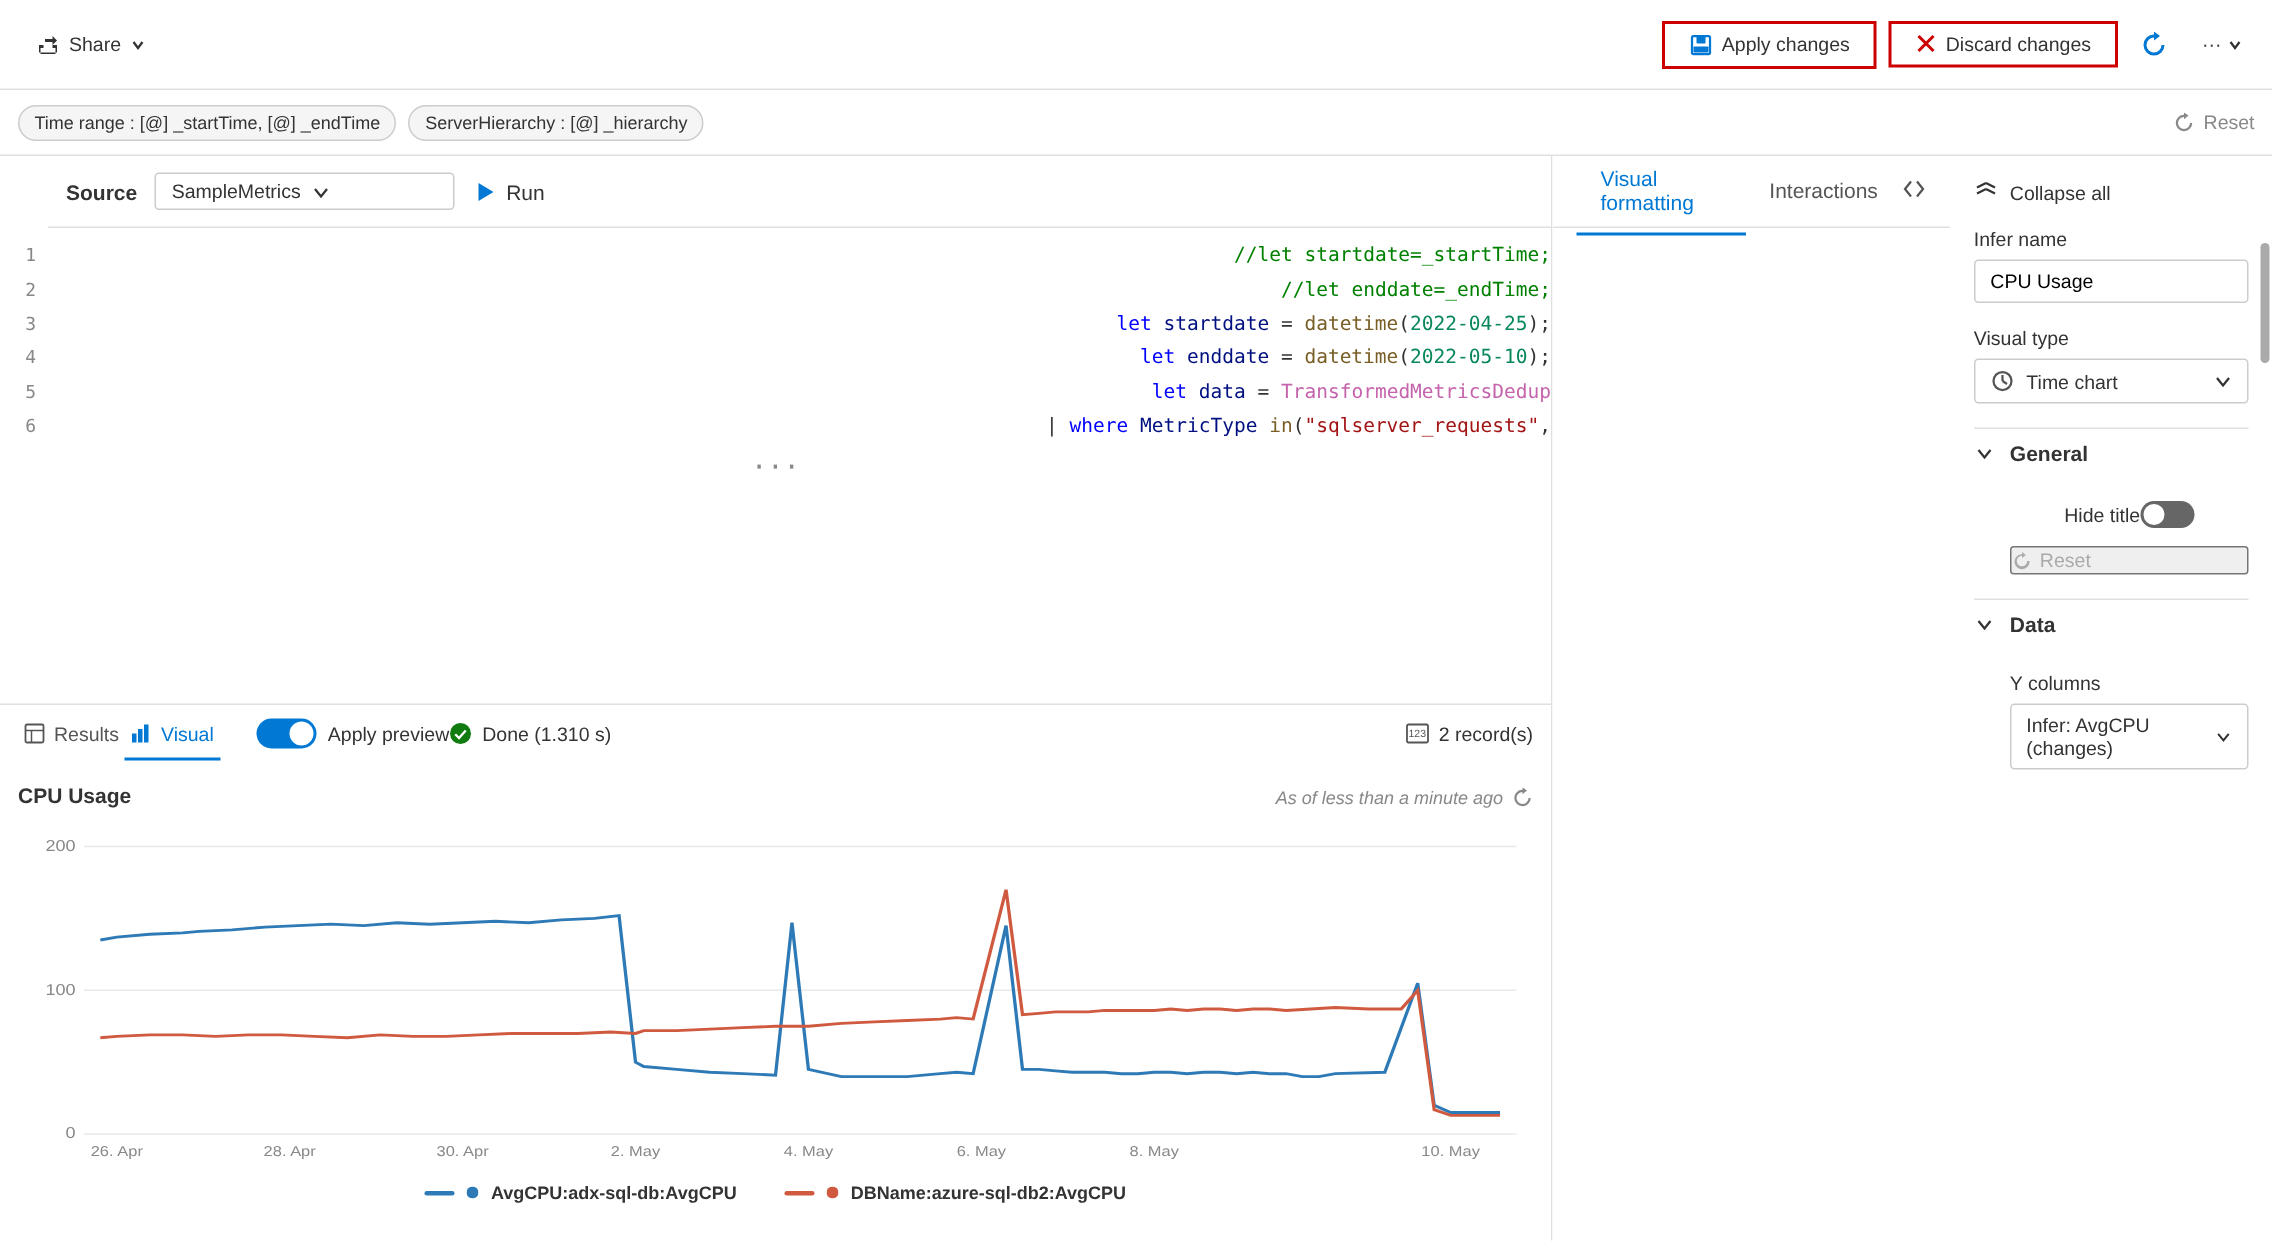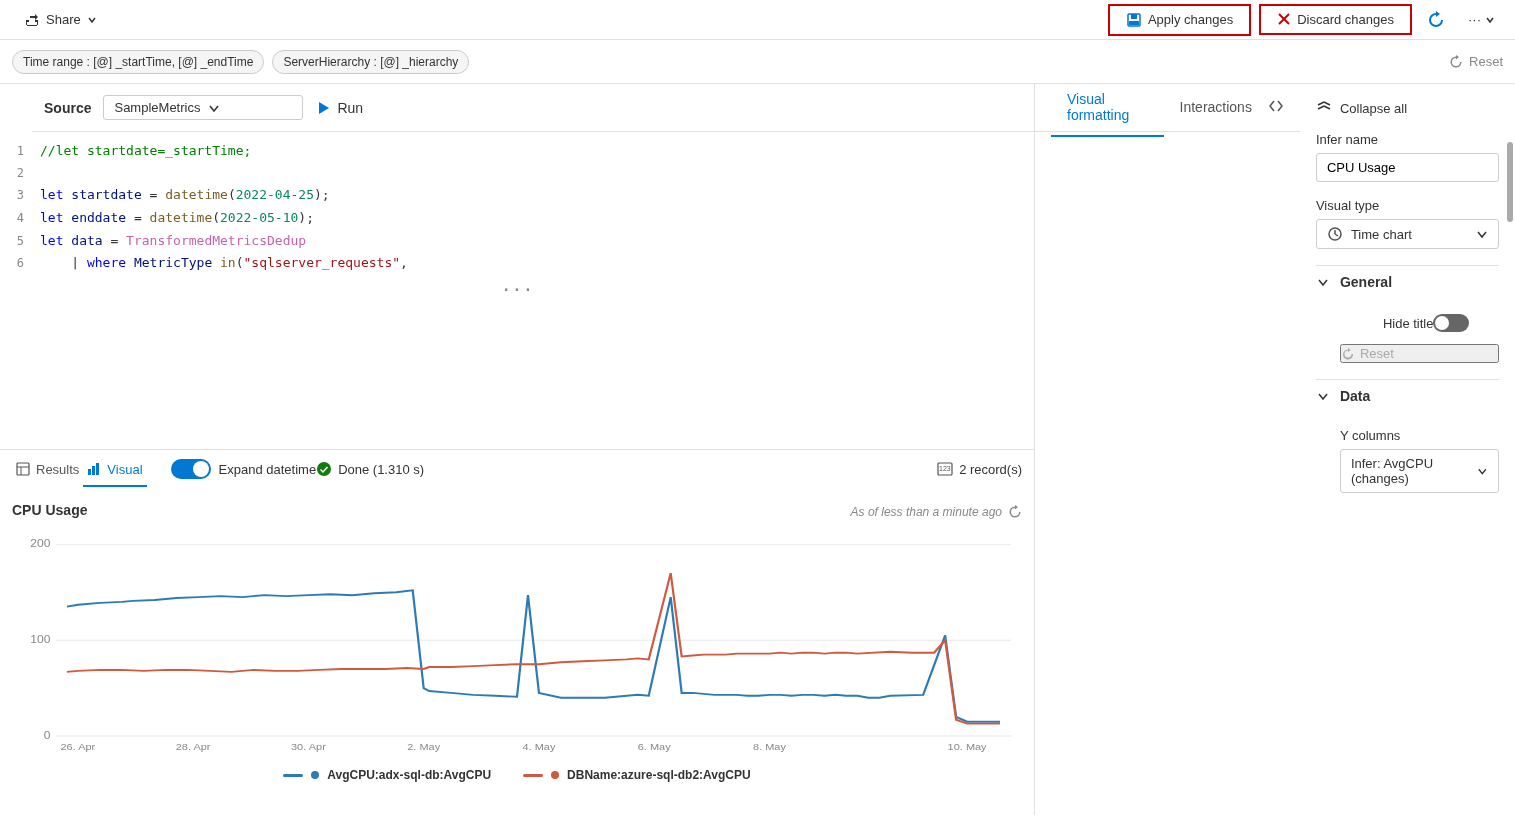--- a/index.html
+++ b/index.html
@@ -1,21 +1,21 @@
 <!DOCTYPE html>
 <html><head>
   <meta charset="utf-8">
   <style>
     * { box-sizing: border-box; margin: 0; padding: 0; }
     body { font-family: 'Segoe UI', Arial, sans-serif; font-size: 13px; background: #fff; color: #333; overflow: hidden; width: 1515px; height: 827px; }
 
     
     .top-toolbar {
       display: flex; align-items: center; justify-content: flex-end;
-      padding: 8px 12px; border-bottom: 1px solid #e0e0e0; height: 40px; gap: 8px;
+      padding: 8px 12px; border-bottom: 1px solid #e0e0e0; height: 60px; gap: 8px;
     }
     .toolbar-left { margin-right: auto; }
     .share-btn {
       display: flex; align-items: center; gap: 6px; padding: 6px 12px;
       border: none; background: transparent; cursor: pointer; font-size: 13px; color: #333;
     }
     .apply-btn {
       display: flex; align-items: center; gap: 6px; padding: 6px 16px;
       border: 2px solid #c00; background: #fff; cursor: pointer; font-size: 13px; color: #333; font-weight: 500;
     }
@@ -67,21 +67,21 @@
       border: none; background: transparent; cursor: pointer; font-size: 14px; color: #333;
     }
 
     
     .code-editor {
       flex: 1; overflow: auto; padding: 8px 0; background: #fff; font-family: 'Consolas', monospace;
       font-size: 13px; border-bottom: 1px solid #e0e0e0;
     }
     .code-line { display: flex; align-items: baseline; padding: 1px 0; line-height: 1.6; }
     .line-num { width: 40px; text-align: right; padding-right: 16px; color: #888; user-select: none; font-size: 12px; }
-    .code-content { flex: 1; white-space: pre; }
+    .code-content { flex: 1; white-space: pre; text-align: right; }
     .kw { color: #0000ff; }
     .fn { color: #795e26; }
     .str { color: #a31515; }
     .comment { color: #008000; }
     .var { color: #001080; }
 
     
     .results-bar {
       display: flex; align-items: center; padding: 4px 12px; border-bottom: 2px solid transparent;
       height: 40px; background: #fff;
@@ -138,21 +138,21 @@
     .select-field {
       display: flex; align-items: center; justify-content: space-between;
       padding: 6px 10px; border: 1px solid #ccc; border-radius: 3px;
       font-size: 13px; background: #fff; cursor: pointer;
     }
     .section-header {
       display: flex; align-items: center; gap: 10px; cursor: pointer;
       font-weight: 700; font-size: 14px; padding: 8px 0; border-top: 1px solid #e0e0e0;
     }
     .section-content { padding-left: 24px; display: flex; flex-direction: column; gap: 12px; }
-    .hide-title-row { display: flex; align-items: center; justify-content: flex-start; margin-left: 43px; }
+    .hide-title-row { display: flex; align-items: center; justify-content: center; }
     .small-toggle {
       width: 36px; height: 18px; background: #666; border-radius: 9px; position: relative; cursor: pointer;
     }
     .small-toggle::after {
       content: ''; position: absolute; left: 2px; top: 2px; width: 14px; height: 14px;
       background: #fff; border-radius: 50%;
     }
     .reset-small { display: flex; align-items: center; gap: 6px; color: #aaa; font-size: 13px; cursor: pointer; }
     .scrollbar-thumb {
       width: 6px; height: 80px; background: #aaa; border-radius: 3px; margin-top: 10px;
@@ -239,20 +239,21 @@
       </button>
     </div>
 
     <div class="code-editor">
       <div class="code-line">
         <span class="line-num">1</span>
         <span class="code-content comment">//let startdate=_startTime;</span>
       </div>
       <div class="code-line">
         <span class="line-num">2</span>
+        <span class="code-content comment">//let enddate=_endTime;</span>
       </div>
       <div class="code-line">
         <span class="line-num">3</span>
         <span class="code-content"><span class="kw">let</span> <span class="var">startdate</span> = <span class="fn">datetime</span>(<span style="color:#09885a">2022-04-25</span>);</span>
       </div>
       <div class="code-line">
         <span class="line-num">4</span>
         <span class="code-content"><span class="kw">let</span> <span class="var">enddate</span> = <span class="fn">datetime</span>(<span style="color:#09885a">2022-05-10</span>);</span>
       </div>
       <div class="code-line">
@@ -278,21 +279,21 @@
       <div class="tab-item active">
         <svg width="14" height="14" viewBox="0 0 14 14">
           <rect x="1" y="7" width="3" height="6" fill="#0078d4"></rect>
           <rect x="5" y="4" width="3" height="9" fill="#0078d4"></rect>
           <rect x="9" y="1" width="3" height="12" fill="#0078d4"></rect>
         </svg>
         <span>Visual</span>
       </div>
       <div class="expand-toggle">
         <div class="toggle-switch"></div>
-        <span>Expand datetime</span>
+        <span>Apply preview</span>
       </div>
       <div class="done-badge">
         <svg width="16" height="16" viewBox="0 0 16 16">
           <circle cx="8" cy="8" r="7" fill="#107c10"></circle>
           <path d="M4.5 8.5l2.5 2.5 4.5-5" stroke="#fff" fill="none" stroke-width="1.5"></path>
         </svg>
         <span>Done (1.310 s)</span>
       </div>
       <div class="records-badge">
         <svg width="16" height="14" viewBox="0 0 16 14">

